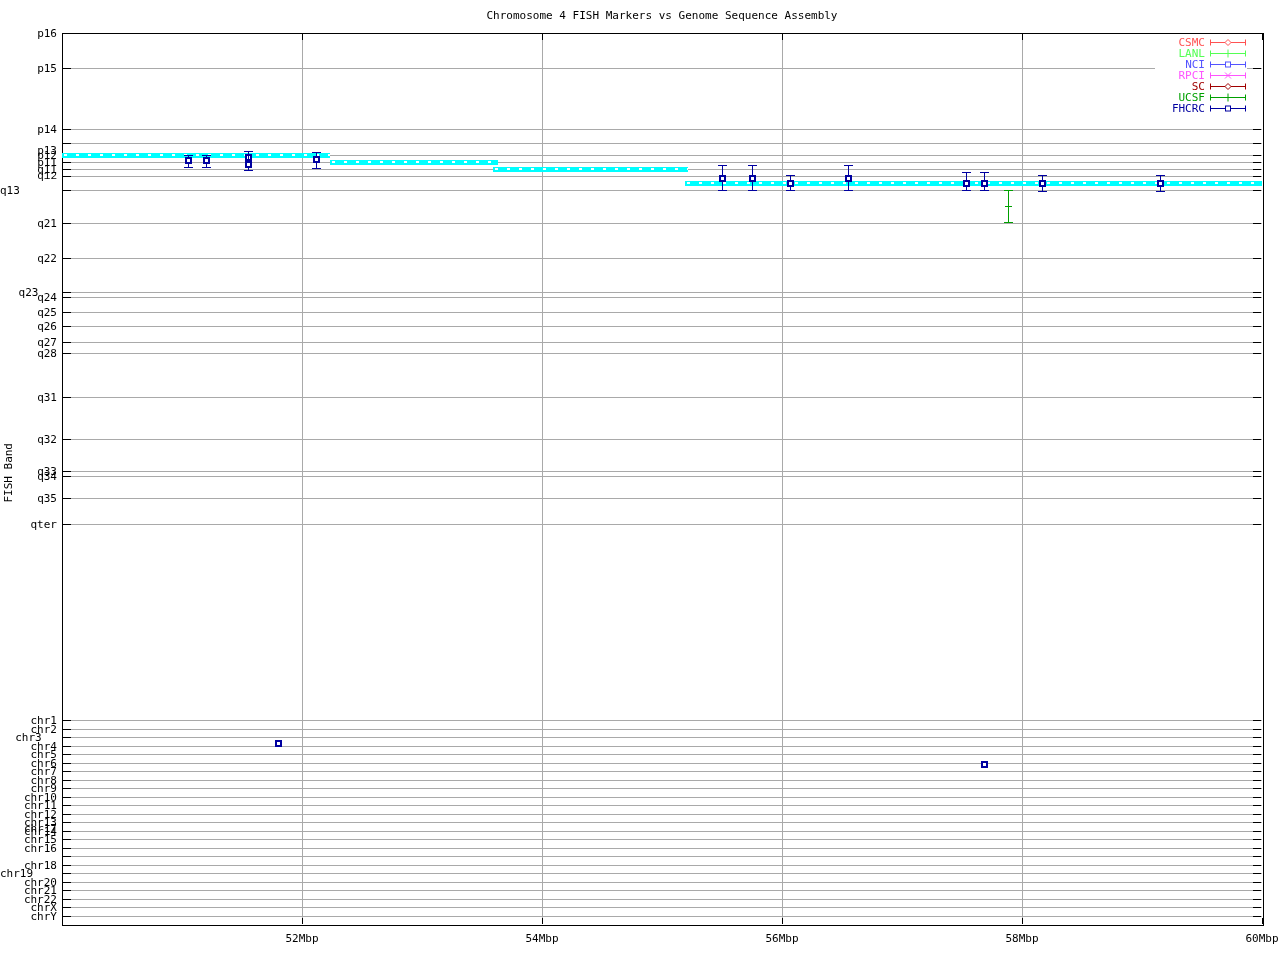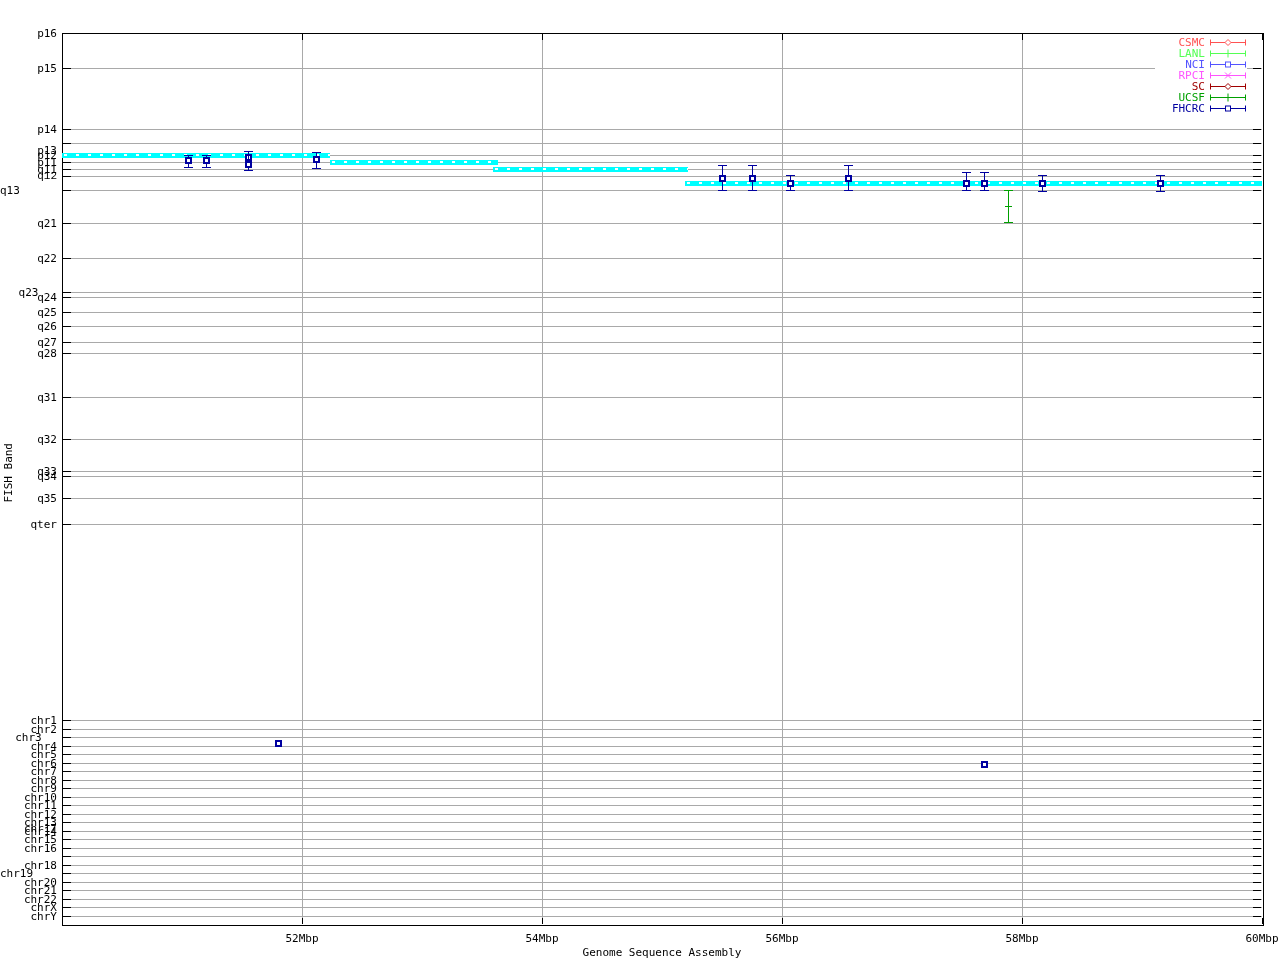--- a/index.html
+++ b/index.html
@@ -288,22 +288,22 @@
       <div class="rowlab" style="left: 0px; top: 886px; width: 57px; text-align: right;">chr21</div>
       <div class="rowlab" style="left: 0px; top: 895px; width: 57px; text-align: right;">chr22</div>
       <div class="rowlab" style="left: 0px; top: 903px; width: 57px; text-align: right;">chrX</div>
       <div class="rowlab" style="left: 0px; top: 912px; width: 57px; text-align: right;">chrY</div>
       <div style="left: 272px; top: 932px; width: 60px; text-align: center; font-size: 11px;">52Mbp</div>
       <div style="left: 512px; top: 932px; width: 60px; text-align: center; font-size: 11px;">54Mbp</div>
       <div style="left: 752px; top: 932px; width: 60px; text-align: center; font-size: 11px;">56Mbp</div>
       <div style="left: 992px; top: 932px; width: 60px; text-align: center; font-size: 11px;">58Mbp</div>
       <div style="left: 1232px; top: 932px; width: 60px; text-align: center; font-size: 11px;">60Mbp</div>
     </div>
+  <div id="title">Chromosome 4 FISH Markers vs Genome Sequence Assembly</div>
   <div id="ylabel">FISH Band</div>
-  <div id="xlabel">Genome Sequence Assembly</div>
   <div id="legend">
       <div class="lgrow">
         <span class="lglabel" style="color: rgb(255, 82, 82);">CSMC</span>
         <svg width="38" height="11" viewBox="0 0 38 11" style="display:block" stroke="#ff5252" stroke-width="1" fill="none">
           <line x1="1.5" y1="5.5" x2="36.5" y2="5.5"></line>
           <line x1="1.5" y1="2.5" x2="1.5" y2="8.5"></line>
           <line x1="36.5" y1="2.5" x2="36.5" y2="8.5"></line>
           <path d="M19 2.5 L22 5.5 L19 8.5 L16 5.5 Z" fill="#ffffff"></path>
         </svg>
       </div>

